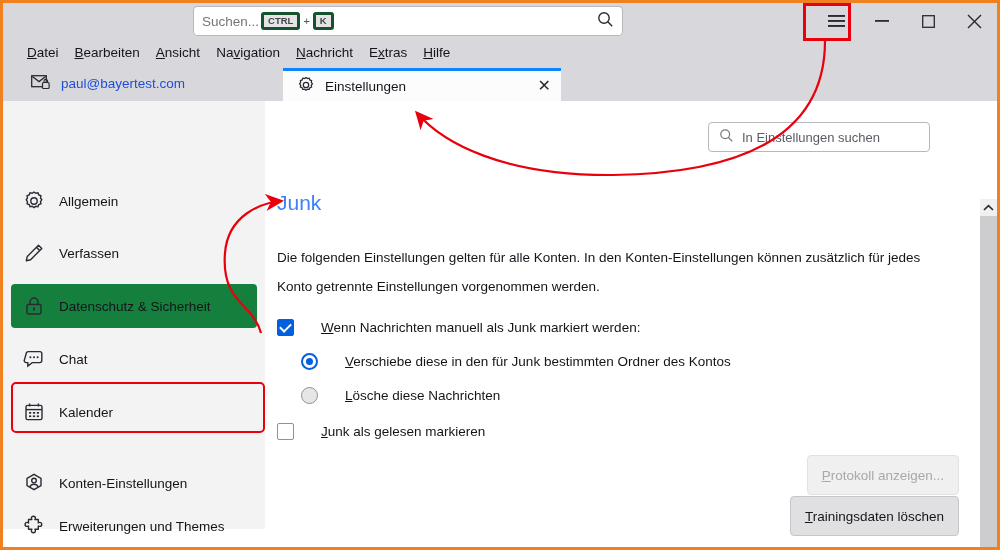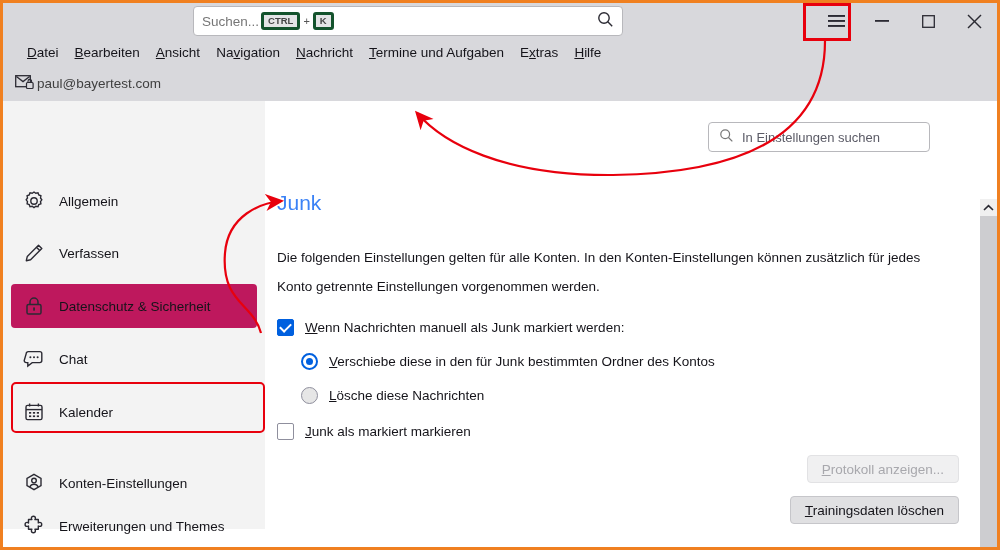--- a/index.html
+++ b/index.html
@@ -56,22 +56,22 @@
   .menuitem { padding: 2px 8px; white-space: nowrap; }
   .menuitem u { text-decoration: underline; }
 
   
   .tabbar {
     position: absolute; left: 0; top: 62px; width: 994px; height: 36px;
     background: #d8d8dc;
   }
   .acct-tab {
     position: absolute; left: 0; top: 0; width: 280px; height: 36px;
-    display: flex; align-items: center; padding-left: 12px; gap: 2px;
-    font-size: 13.5px; color: #404040;
+    display: flex; align-items: center; padding-left: 28px; gap: 10px;
+    font-size: 13.5px; color: #1d4ed8;
   }
   .settings-tab {
     position: absolute; left: 280px; top: 3px; width: 278px; height: 33px;
     background: #fcfcfd; border-top: 3px solid #0a84ff;
     display: flex; align-items: center; padding: 0 10px 0 14px; gap: 10px;
     font-size: 13.5px; color: #15141a;
   }
   .tab-close { margin-left: auto; font-size: 16px; color: #2b2a33; line-height: 1; }
 
   
@@ -81,21 +81,21 @@
   }
   .sidebar {
     width: 262px; height: 428px; background: #f3f3f3;
     position: relative; flex: none;
   }
   .side-item {
     position: absolute; left: 8px; width: 246px; height: 44px;
     display: flex; align-items: center; gap: 14px; padding-left: 12px;
     font-size: 13.5px; color: #15141a; border-radius: 4px;
   }
-  .side-item.selected { background: #be185d; }
+  .side-item.selected { background: #15803d; }
   .side-box {
     position: absolute; left: 8px; top: 281px; width: 254px; height: 51px;
     border: 2.5px solid #e8000d; border-radius: 5px; z-index: 30;
     pointer-events: none;
   }
   .ico { width: 22px; height: 22px; flex: none; display: block; }
 
   .main {
     flex: 1; height: 446px; background: #fff; position: relative;
   }
@@ -107,21 +107,21 @@
   }
   .page-title {
     position: absolute; left: 12px; top: 90px;
     font-size: 21px; color: #3b82f6; font-weight: normal;
   }
   .intro {
     position: absolute; left: 12px; top: 142px; width: 658px;
     font-size: 13.5px; color: #15141a; line-height: 29px;
   }
   .row {
-    position: absolute; display: flex; align-items: center; gap: 11px;
+    position: absolute; display: flex; align-items: center; gap: 27px;
     font-size: 13.5px; color: #15141a;
   }
   .cb {
     width: 17px; height: 17px; border-radius: 2px; flex: none;
     border: 1px solid #8f8f9d; background: #fff;
     display: flex; align-items: center; justify-content: center;
   }
   .cb.checked { background: #0060df; border-color: #0060df; }
   .cb.checked::after {
     content: ""; width: 9px; height: 5px; border-left: 2px solid #fff;
@@ -136,21 +136,21 @@
   .rb.checked { background: #fff; border: 2px solid #0060df; }
   .rb.checked::after {
     content: ""; width: 7px; height: 7px; border-radius: 50%; background: #0060df;
   }
   .lbl u { text-decoration: underline; }
 
   .btn {
     position: absolute; border-radius: 4px; font-size: 13.5px;
     display: flex; align-items: center; justify-content: center;
     background: #e0e0e2; color: #15141a; border: 1px solid #c6c6ca;
-    padding: 0 14px; height: 28px;
+    padding: 0 14px; height: 40px;
   }
   .btn.disabled { background: #f0f0f1; color: #a8a8ad; border-color: #e2e2e4; }
   .btn u { text-decoration: underline; }
 
   
   .scrollbar {
     position: absolute; right: 0; top: 98px; width: 17px; height: 446px;
     background: #cdcdd0;
   }
   .sb-up {
@@ -208,37 +208,48 @@
     </div>
   </div>
   <div class="hamburger-box"></div>
 
   <div class="menubar">
     <div class="menuitem"><u>D</u><span>atei</span></div>
     <div class="menuitem"><u>B</u><span>earbeiten</span></div>
     <div class="menuitem"><u>A</u><span>nsicht</span></div>
     <div class="menuitem"><span>Na</span><u>v</u><span>igation</span></div>
     <div class="menuitem"><u>N</u><span>achricht</span></div>
-    <div class="menuitem"><u>T</u><span>ermine und Aufgaben</span></div>
     <div class="menuitem"><span>E</span><u>x</u><span>tras</span></div>
     <div class="menuitem"><u>H</u><span>ilfe</span></div>
   </div>
 
   <div class="tabbar">
     <div class="acct-tab">
       <span>
         <svg width="20" height="16" viewBox="0 0 20 16">
           <rect x="0.7" y="1.7" width="14.6" height="11" fill="none" stroke="#2b2a33" stroke-width="1.3"></rect>
           <path d="M1.4 2.4 L8 7.6 L14.6 2.4" fill="none" stroke="#2b2a33" stroke-width="1.3"></path>
           <rect x="11.5" y="8.5" width="6.6" height="6" rx="1" fill="#d8d8dc" stroke="#2b2a33" stroke-width="1.2"></rect>
           <path d="M13 8.5 V7.2 a1.8 1.8 0 0 1 3.6 0 V8.5" fill="none" stroke="#2b2a33" stroke-width="1.1"></path>
         </svg>
       </span>
       <span>paul@bayertest.com</span>
     </div>
+    <div class="settings-tab">
+      <span>
+        <svg width="18" height="18" viewBox="0 0 20 20">
+          <g fill="none" stroke="#2b2a33" stroke-width="1.4">
+            <circle cx="10" cy="10" r="3"></circle>
+            <path d="M10 1.6 l1.6 1.2 2-0.3 0.7 1.9 1.9 0.7 -0.3 2 1.2 1.6 -1.2 1.6 0.3 2 -1.9 0.7 -0.7 1.9 -2-0.3 -1.6 1.2 -1.6-1.2 -2 0.3 -0.7-1.9 -1.9-0.7 0.3-2 -1.2-1.6 1.2-1.6 -0.3-2 1.9-0.7 0.7-1.9 2 0.3z"></path>
+          </g>
+        </svg>
+      </span>
+      <span>Einstellungen</span>
+      <span class="tab-close">✕</span>
+    </div>
   </div>
 
   <div class="content">
 
     <div class="sidebar">
 
       <div class="side-item" style="top:78px">
         <span class="ico">
           <svg class="ico" viewBox="0 0 22 22">
               <g fill="none" stroke="#2b2a33" stroke-width="1.4">
@@ -363,21 +374,21 @@
         <span class="lbl"><u>V</u><span>erschiebe diese in den für Junk bestimmten Ordner des Kontos</span></span>
       </div>
 
       <div class="row" style="left:36px; top:286px">
         <span class="rb"></span>
         <span class="lbl"><u>L</u><span>ösche diese Nachrichten</span></span>
       </div>
 
       <div class="row" style="left:12px; top:322px">
         <span class="cb"></span>
-        <span class="lbl"><u>J</u><span>unk als markiert markieren</span></span>
+        <span class="lbl"><u>J</u><span>unk als gelesen markieren</span></span>
       </div>
 
 
       <div class="btn disabled" style="right:38px; top:354px">
         <span><u>P</u><span>rotokoll anzeigen...</span></span>
       </div>
 
       <div class="btn" style="right:38px; top:395px">
         <span><u>T</u><span>rainingsdaten löschen</span></span>
       </div>

